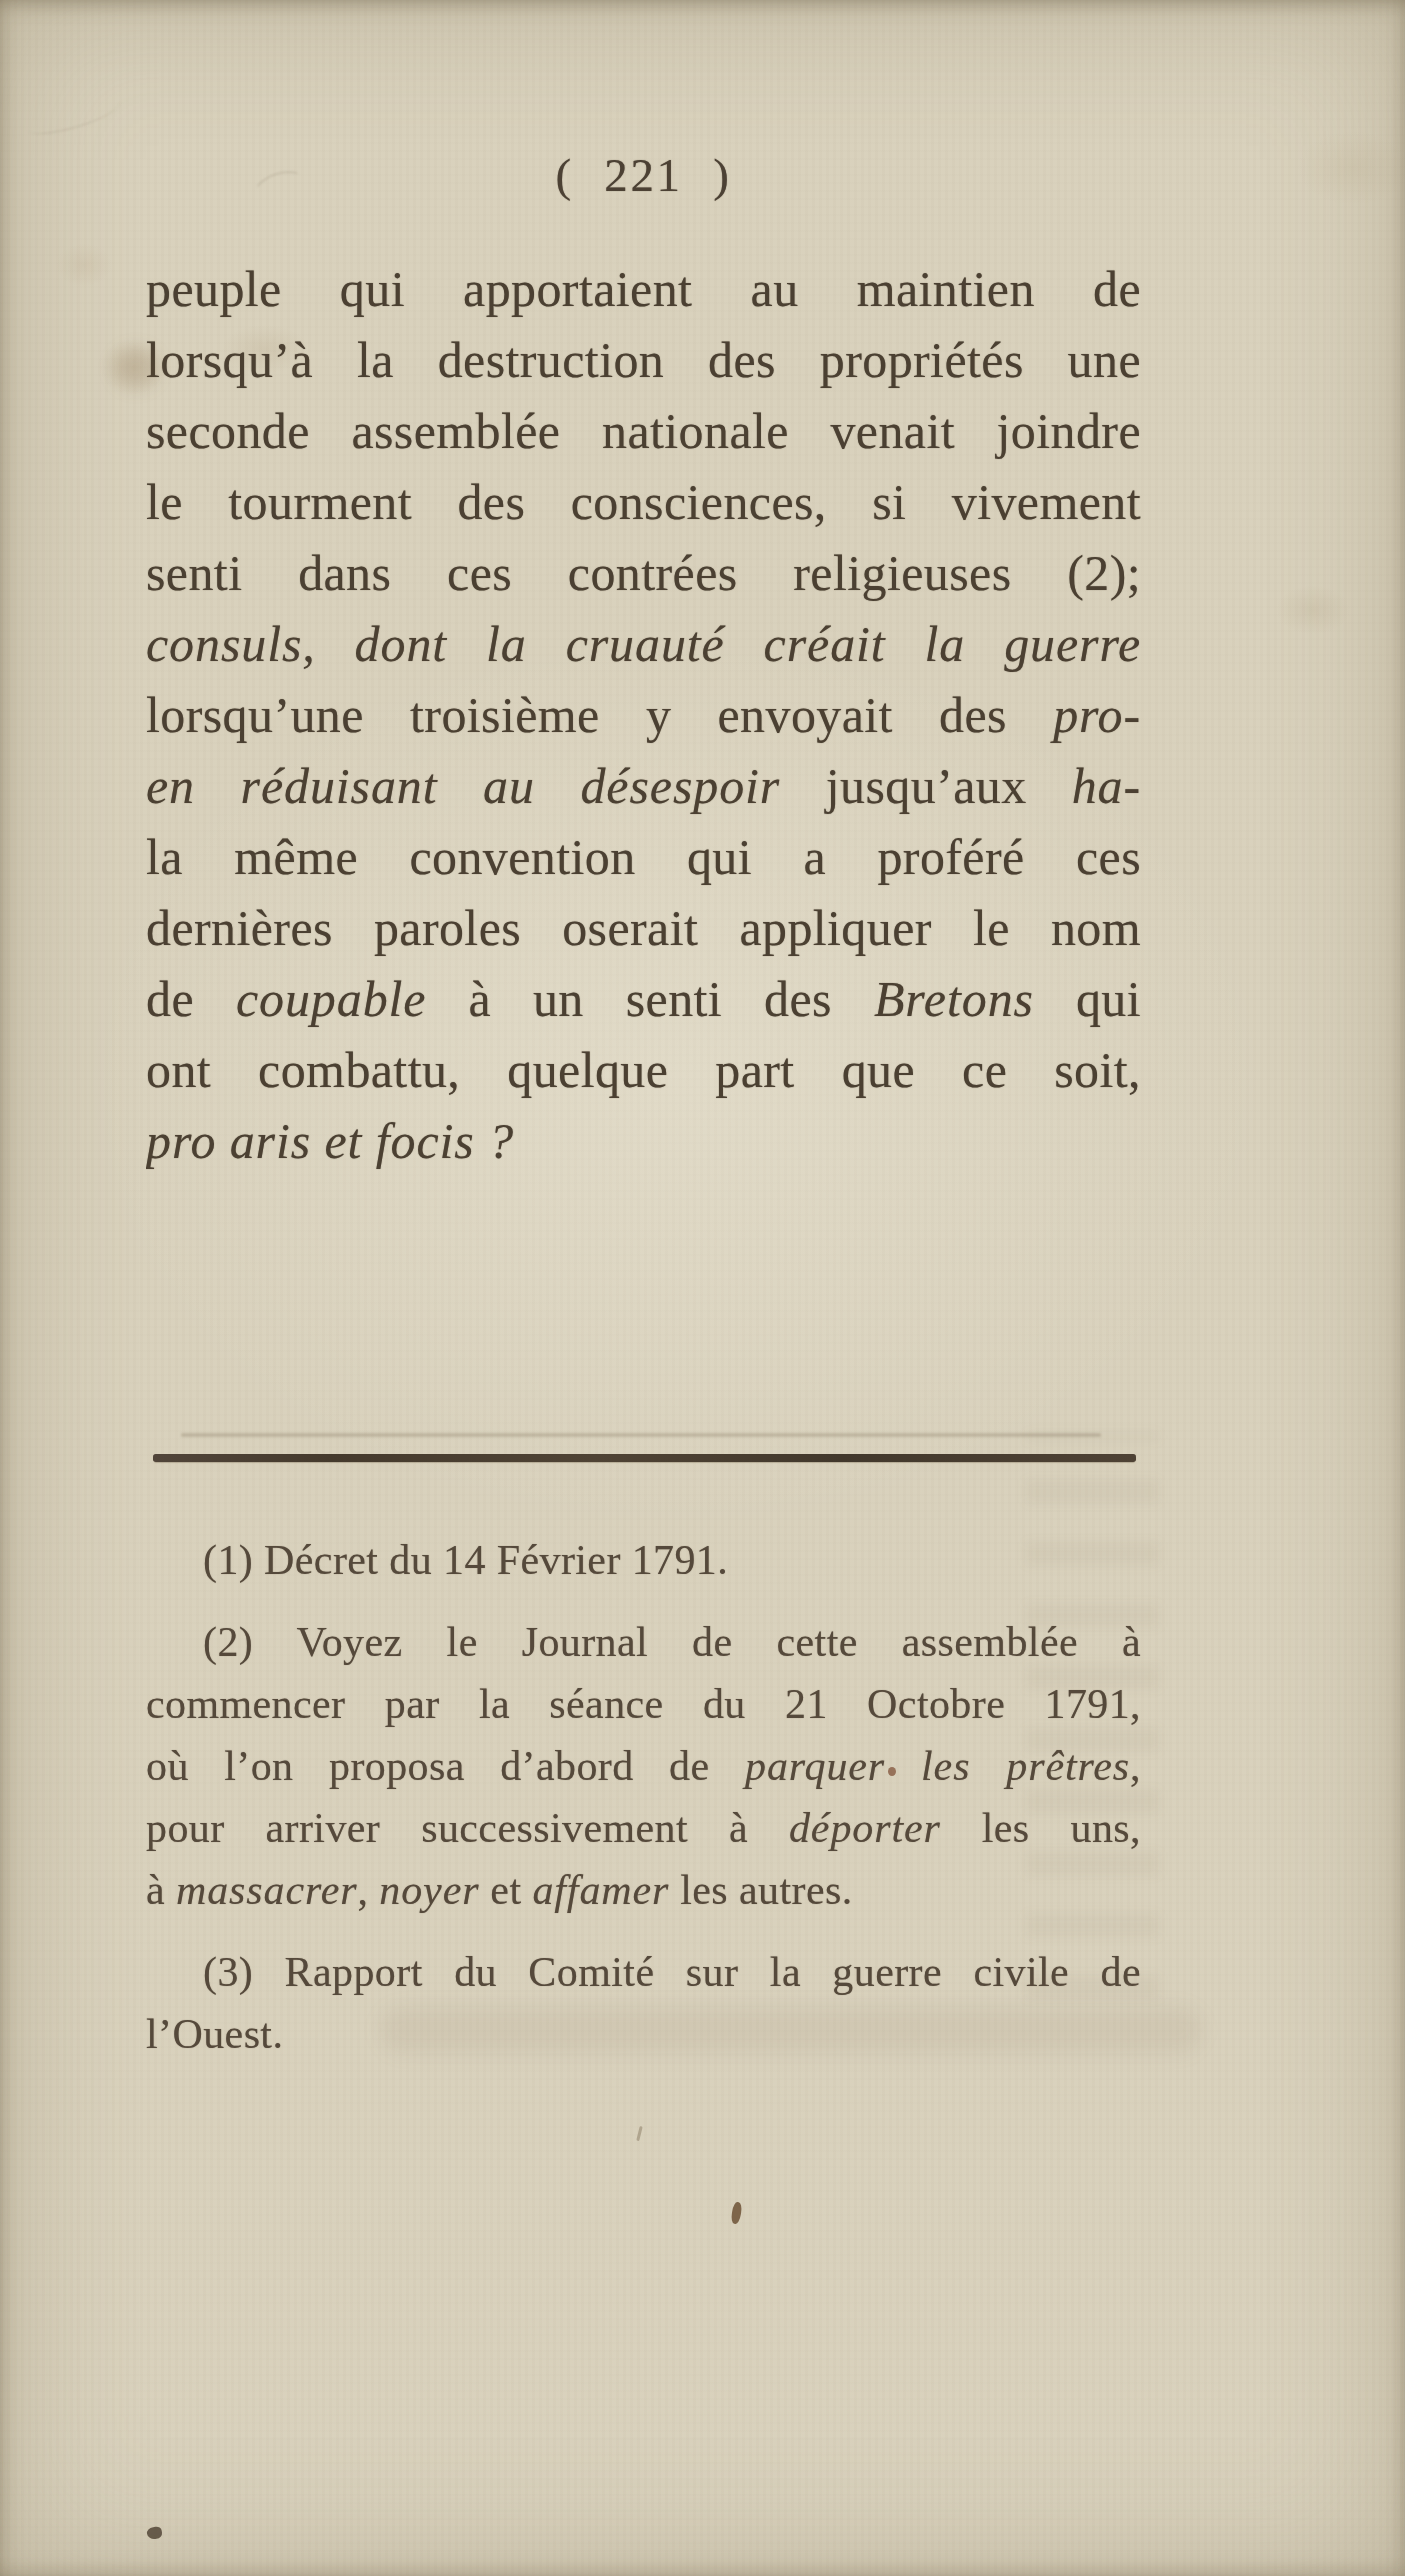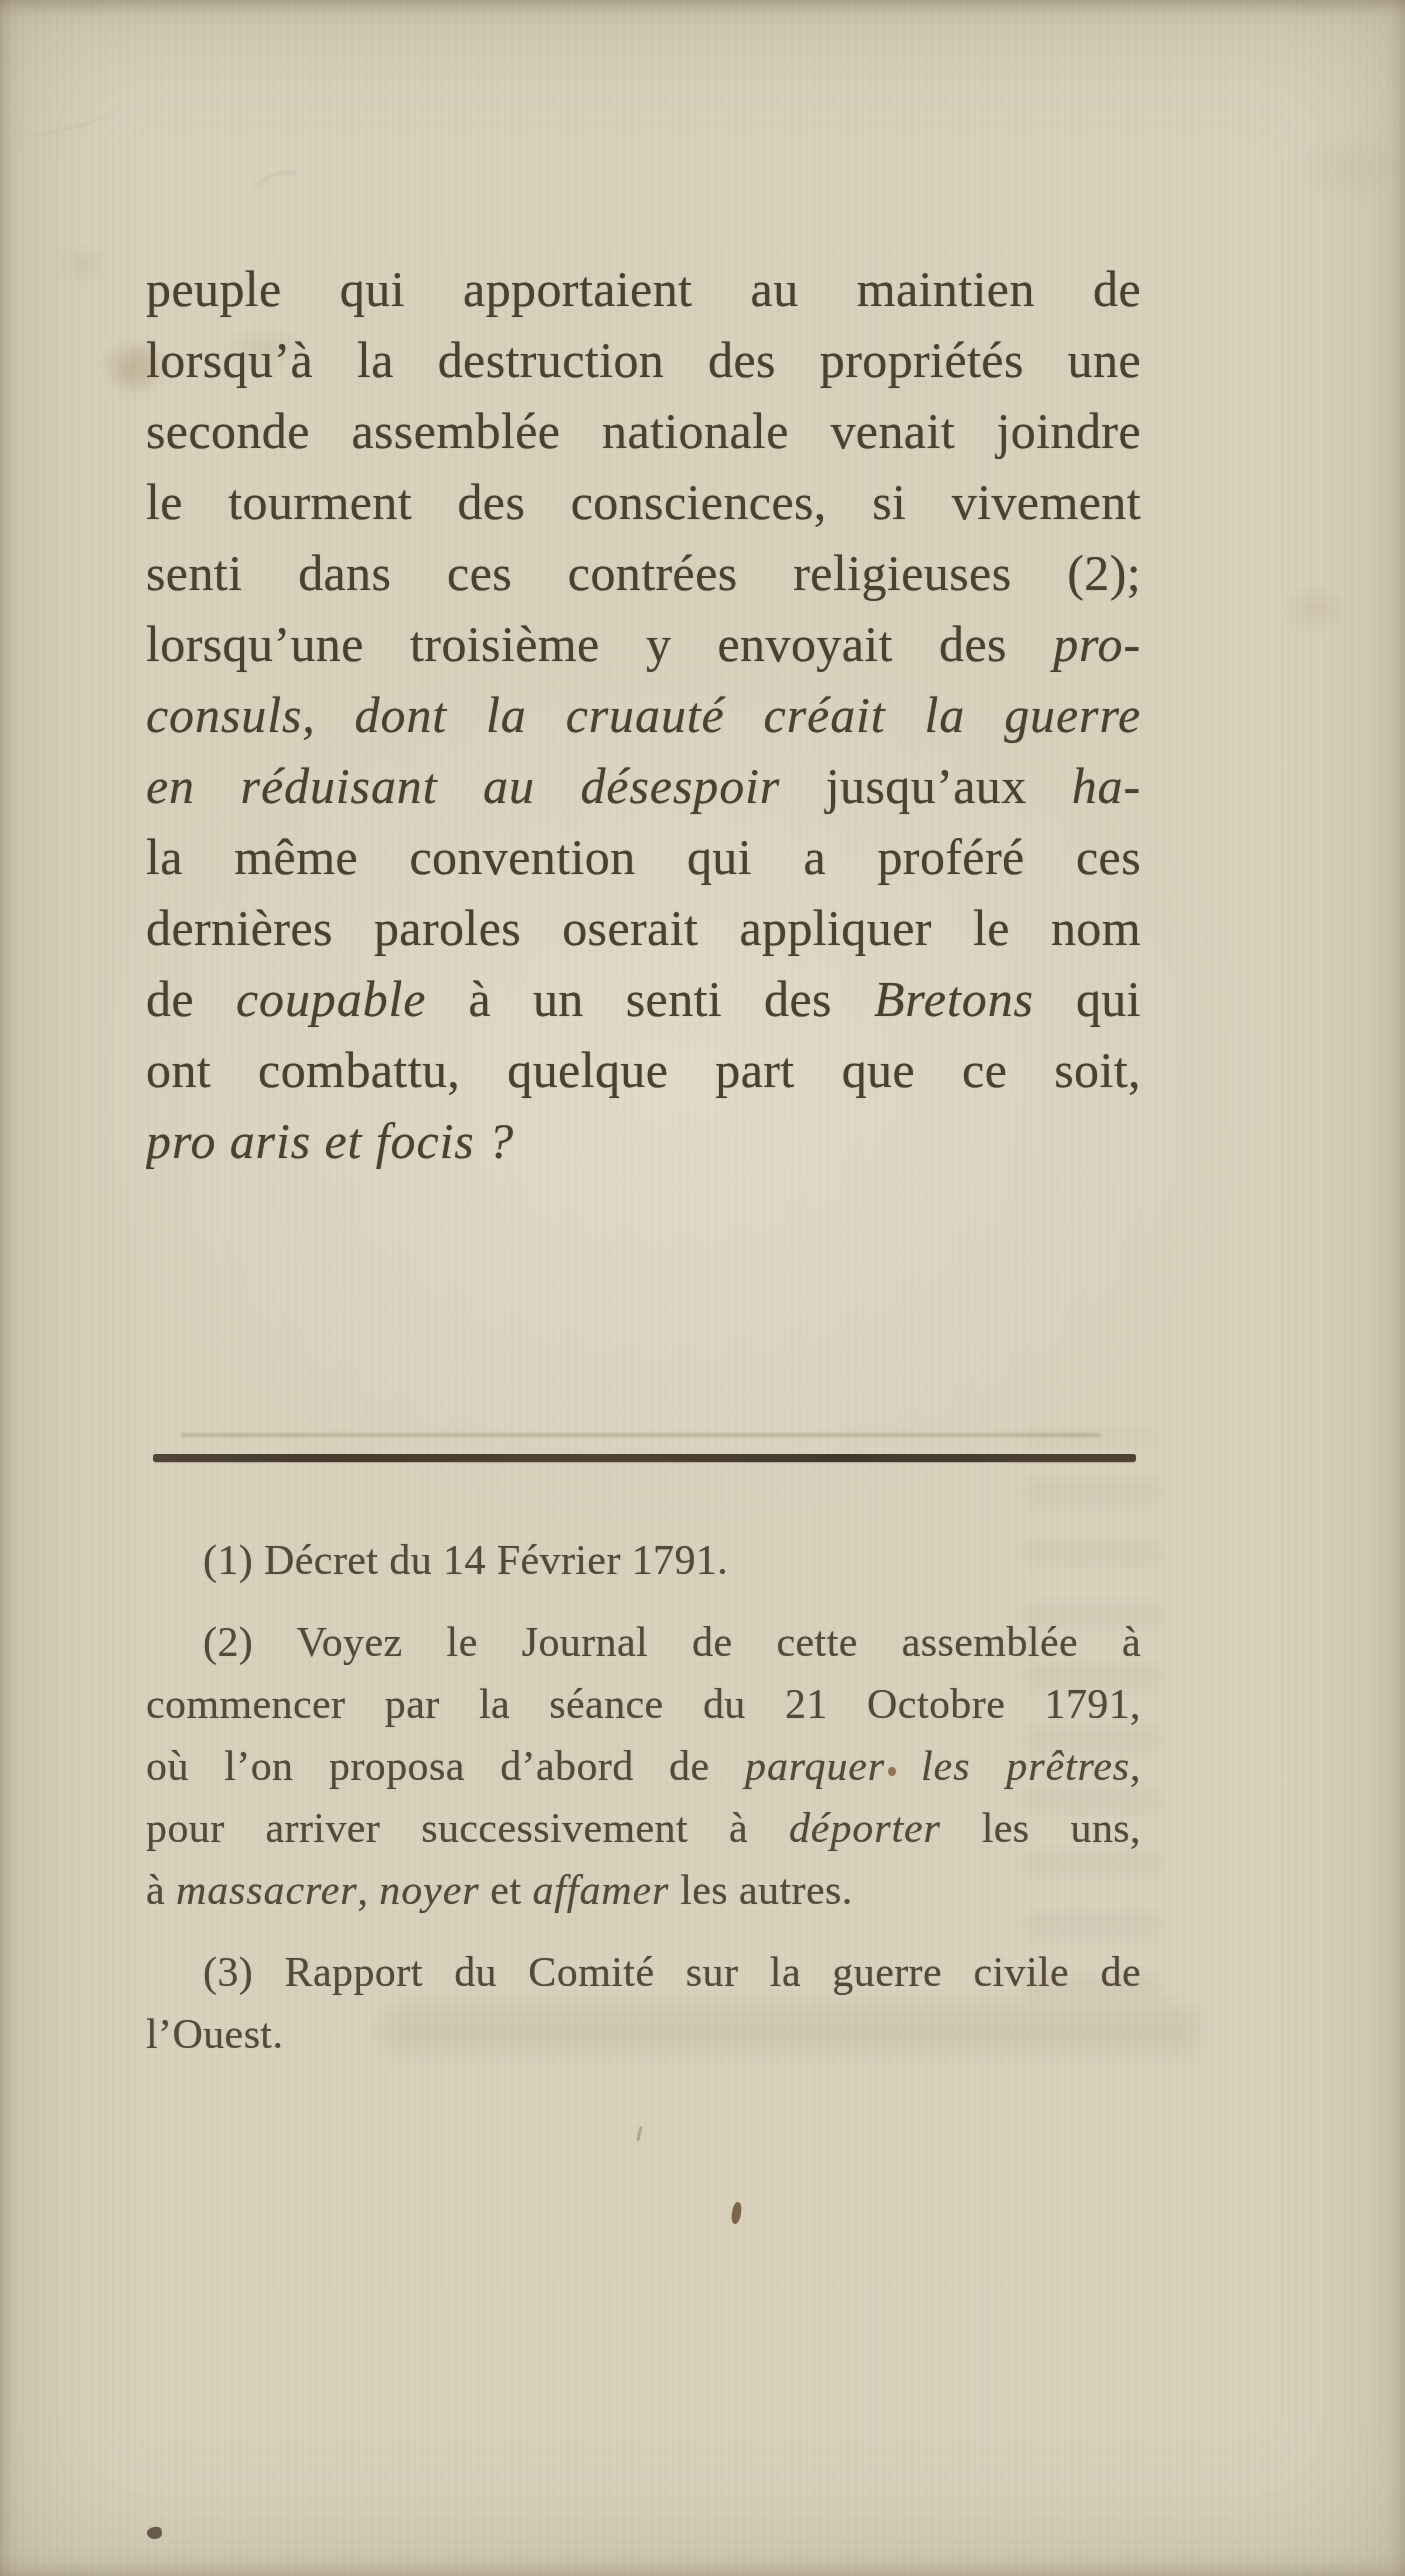--- a/index.html
+++ b/index.html
@@ -84,29 +84,30 @@
   .ink-speck-3{left:888px;top:1767px;width:8px;height:8.8px;background:#7a4a30;
     border-radius:50%;opacity:.7;}
   .paper-fiber{left:638px;top:2126px;width:2.7px;height:15px;background:rgba(128,112,88,.45);
     transform:rotate(14deg);border-radius:1.8px;}
 </style>
 </head>
 <body>
 
 <div class="page">
 
+  <div class="running-head">( 221 )</div>
 
   <div class="main-text">
       <div class="line justify"><span class="seg">peuple qui apportaient au maintien de</span></div>
       <div class="line justify"><span class="seg">lorsqu’à la destruction des propriétés une</span></div>
       <div class="line justify"><span class="seg">seconde assemblée nationale venait joindre</span></div>
       <div class="line justify"><span class="seg">le tourment des consciences, si vivement</span></div>
       <div class="line justify"><span class="seg">senti dans ces contrées religieuses (2);</span></div>
+      <div class="line justify"><span class="seg it">consuls, dont la cruauté créait la guerre</span></div>
       <div class="line justify"><span class="seg">lorsqu’une troisième y envoyait des </span><span class="seg it">pro-</span></div>
-      <div class="line justify"><span class="seg it">consuls, dont la cruauté créait la guerre</span></div>
       <div class="line justify"><span class="seg it">en réduisant au désespoir </span><span class="seg">jusqu’aux </span><span class="seg it">ha-</span></div>
       <div class="line justify"><span class="seg">la même convention qui a proféré ces</span></div>
       <div class="line justify"><span class="seg">dernières paroles oserait appliquer le nom</span></div>
       <div class="line justify"><span class="seg">de </span><span class="seg it">coupable</span><span class="seg"> à un senti des </span><span class="seg it">Bretons</span><span class="seg"> qui</span></div>
       <div class="line justify"><span class="seg">ont combattu, quelque part que ce soit,</span></div>
       <div class="line left"><span class="seg it">pro aris et focis ?</span></div>
     </div>
 
   <div class="rule-ghost"></div>
   <div class="rule-main"></div>

